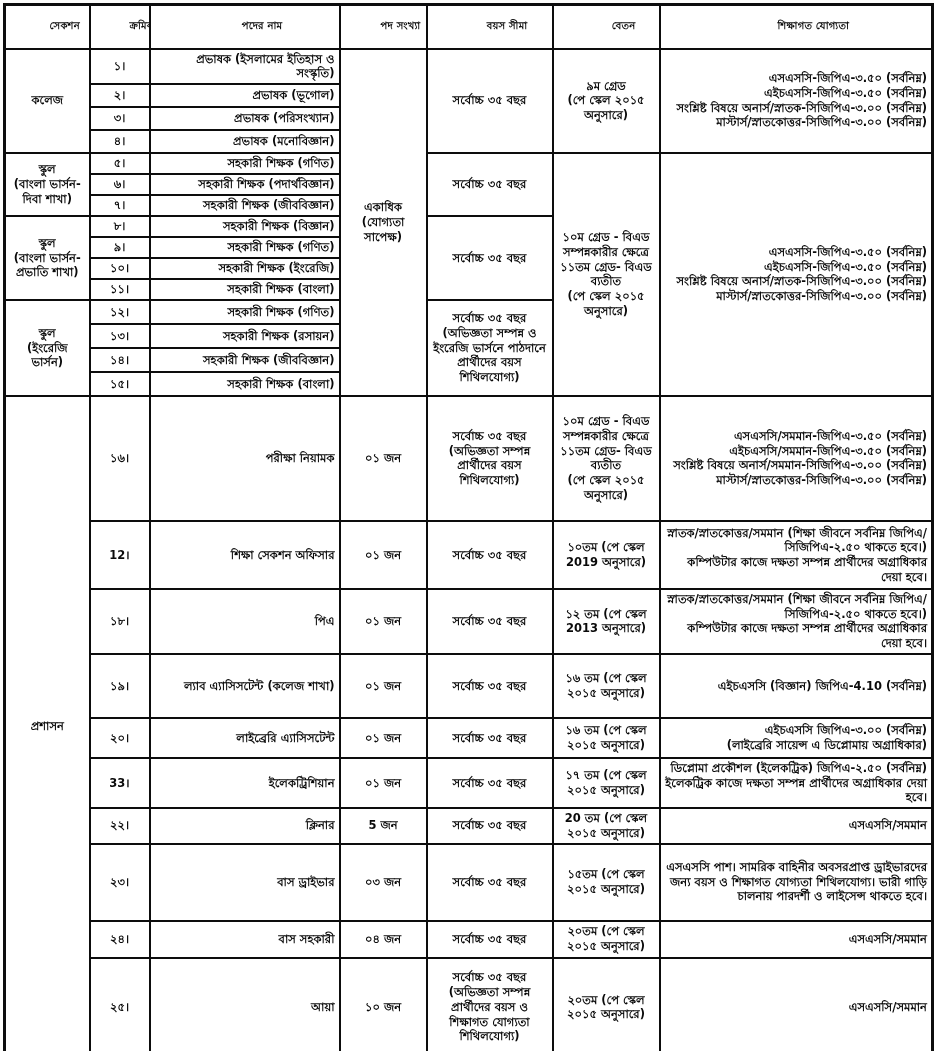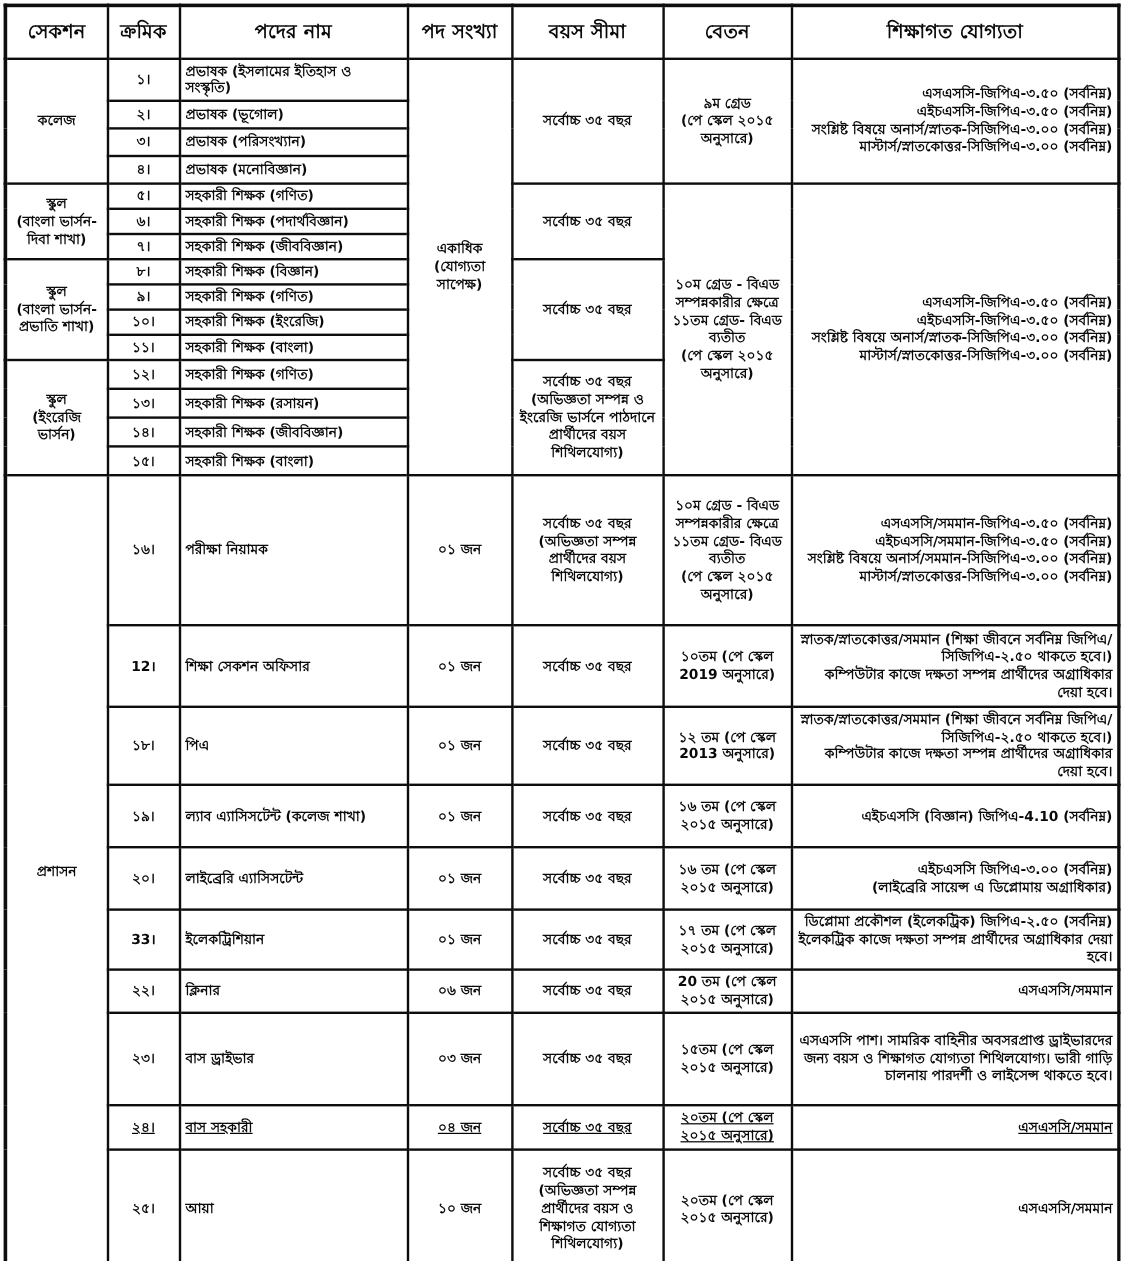--- a/index.html
+++ b/index.html
@@ -28,27 +28,28 @@
     padding: 2px 4px;
     box-sizing: border-box;
     white-space: pre-line;
     vertical-align: middle;
     font-weight: 700;
     line-height: 1.28;
     overflow: hidden;
   }
   table.doc { border: 3px solid #0d0d0d; }
   table.doc th {
-    font-size: 16px;
+    font-size: 10px;
     text-align: center;
     letter-spacing: 0.2px;
+    padding-left: 39px;
   }
   table.doc td { font-size: 11.5px; }
   td.center { text-align: center; }
-  td.left   { text-align: left; }
+  td.left   { text-align: right; }
   td.qual   { text-align: right; font-size: 11px; }
 </style>
 </head>
 <body>
 
 <div class="page">
   <table class="doc">
     <colgroup>
         <col style="width: 85px;">
         <col style="width: 60px;">
@@ -182,63 +183,63 @@
         </tr>
         <tr style="height: 65px;">
           <td class="center">১৮।</td>
           <td class="left">পিএ</td>
           <td class="center">০১ জন</td>
           <td class="center">সর্বোচ্চ ৩৫ বছর</td>
           <td class="center">১২ তম (পে স্কেল 2013 অনুসারে)</td>
           <td class="qual">স্নাতক/স্নাতকোত্তর/সমমান (শিক্ষা জীবনে সর্বনিম্ন জিপিএ/সিজিপিএ-২.৫০ থাকতে হবে।)
 কম্পিউটার কাজে দক্ষতা সম্পন্ন প্রার্থীদের অগ্রাধিকার দেয়া হবে।</td>
         </tr>
-        <tr style="height: 52px;">
+        <tr style="height: 64px;">
           <td class="center">১৯।</td>
           <td class="left">ল্যাব এ্যাসিসটেন্ট (কলেজ শাখা)</td>
           <td class="center">০১ জন</td>
           <td class="center">সর্বোচ্চ ৩৫ বছর</td>
           <td class="center">১৬ তম (পে স্কেল ২০১৫ অনুসারে)</td>
           <td class="qual">এইচএসসি (বিজ্ঞান) জিপিএ-4.10 (সর্বনিম্ন)</td>
         </tr>
-        <tr style="height: 52px;">
+        <tr style="height: 40px;">
           <td class="center">২০।</td>
           <td class="left">লাইব্রেরি এ্যাসিসটেন্ট</td>
           <td class="center">০১ জন</td>
           <td class="center">সর্বোচ্চ ৩৫ বছর</td>
           <td class="center">১৬ তম (পে স্কেল ২০১৫ অনুসারে)</td>
           <td class="qual">এইচএসসি জিপিএ-৩.০০ (সর্বনিম্ন)
 (লাইব্রেরি সায়েন্স এ ডিপ্লোমায় অগ্রাধিকার)</td>
         </tr>
         <tr style="height: 50px;">
           <td class="center">33।</td>
           <td class="left">ইলেকট্রিশিয়ান</td>
           <td class="center">০১ জন</td>
           <td class="center">সর্বোচ্চ ৩৫ বছর</td>
           <td class="center">১৭ তম (পে স্কেল ২০১৫ অনুসারে)</td>
           <td class="qual">ডিপ্লোমা প্রকৌশল (ইলেকট্রিক) জিপিএ-২.৫০ (সর্বনিম্ন)
 ইলেকট্রিক কাজে দক্ষতা সম্পন্ন প্রার্থীদের অগ্রাধিকার দেয়া হবে।</td>
         </tr>
         <tr style="height: 23px;">
           <td class="center">২২।</td>
           <td class="left">ক্লিনার</td>
-          <td class="center">০৬ জন</td>
+          <td class="center">5 জন</td>
           <td class="center">সর্বোচ্চ ৩৫ বছর</td>
           <td class="center">20 তম (পে স্কেল ২০১৫ অনুসারে)</td>
           <td class="qual">এসএসসি/সমমান</td>
         </tr>
         <tr style="height: 77px;">
           <td class="center">২৩।</td>
           <td class="left">বাস ড্রাইভার</td>
           <td class="center">০৩ জন</td>
           <td class="center">সর্বোচ্চ ৩৫ বছর</td>
           <td class="center">১৫তম (পে স্কেল ২০১৫ অনুসারে)</td>
           <td class="qual">এসএসসি পাশ। সামরিক বাহিনীর অবসরপ্রাপ্ত ড্রাইভারদের জন্য বয়স ও শিক্ষাগত যোগ্যতা শিথিলযোগ্য। ভারী গাড়ি চালনায় পারদর্শী ও লাইসেন্স থাকতে হবে।</td>
         </tr>
-        <tr style="height: 37px; text-decoration: underline;">
+        <tr style="height: 37px;">
           <td class="center">২৪।</td>
           <td class="left">বাস সহকারী</td>
           <td class="center">০৪ জন</td>
           <td class="center">সর্বোচ্চ ৩৫ বছর</td>
           <td class="center">২০তম (পে স্কেল ২০১৫ অনুসারে)</td>
           <td class="qual">এসএসসি/সমমান</td>
         </tr>
         <tr style="height: 100px;">
           <td class="center">২৫।</td>
           <td class="left">আয়া</td>

